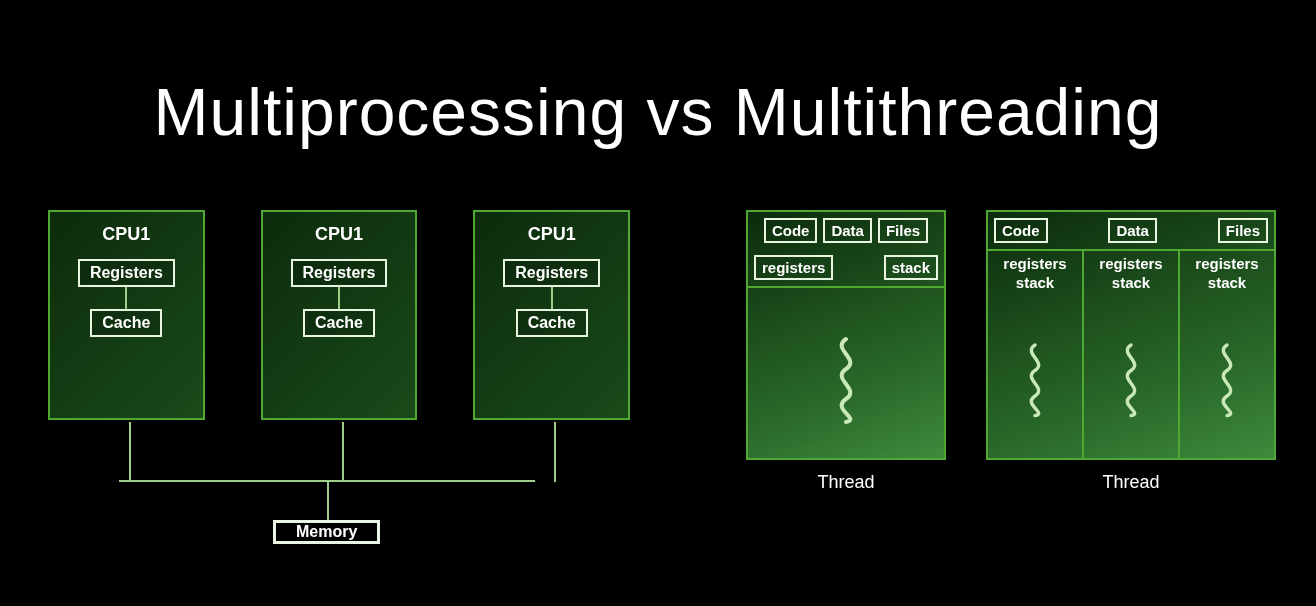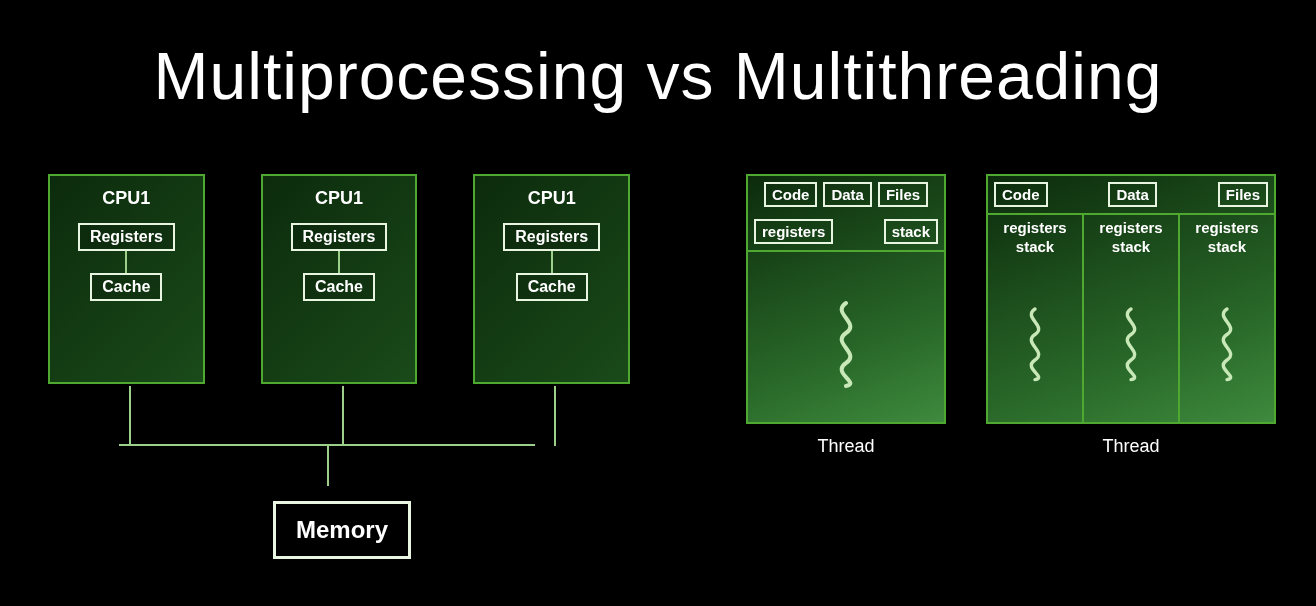--- a/index.html
+++ b/index.html
@@ -12,20 +12,21 @@
     position: relative;
     overflow: hidden;
   }
   .title {
     font-size: 66px;
     font-weight: 400;
     text-align: center;
     padding-top: 38px;
     letter-spacing: 1px;
     font-family: "Segoe UI", "Helvetica Neue", Arial, sans-serif;
+    margin-top: 36px;
   }
   .content {
     display: flex;
     justify-content: space-between;
     padding: 60px 40px 0 40px;
   }
 
   
   .mp-wrap { position: relative; width: 590px; height: 360px; }
   .cpus { display: flex; gap: 48px; }
@@ -51,25 +52,25 @@
   }
   .regs { margin-top: 14px; }
   .regs-line { width: 2px; height: 22px; background: #9cd08a; }
   .cache { }
   .bus-down { width: 2px; height: 60px; background: #9cd08a; position: absolute; top: 210px; }
   .bus-h { position: absolute; top: 270px; height: 2px; background: #9cd08a; }
   .bus-v { position: absolute; top: 270px; width: 2px; height: 42px; background: #9cd08a; left: 287px; }
   .memory {
     position: absolute;
     border: 3px solid #e8f5e0;
-    padding: 12px 20px;
+    padding: 0 20px;
     font-weight: bold;
-    font-size: 24px;
+    font-size: 16px;
     left: 233px;
-    top: 327px;
+    top: 310px;
     background: #000;
   }
 
   
   .mt-wrap { display: flex; gap: 40px; }
   .thread-box {
     border: 2px solid #4fa82f;
     background: linear-gradient(160deg, #0c2b0c, #2a6a2a 70%, #3e8a3e);
     display: flex;
     flex-direction: column;

